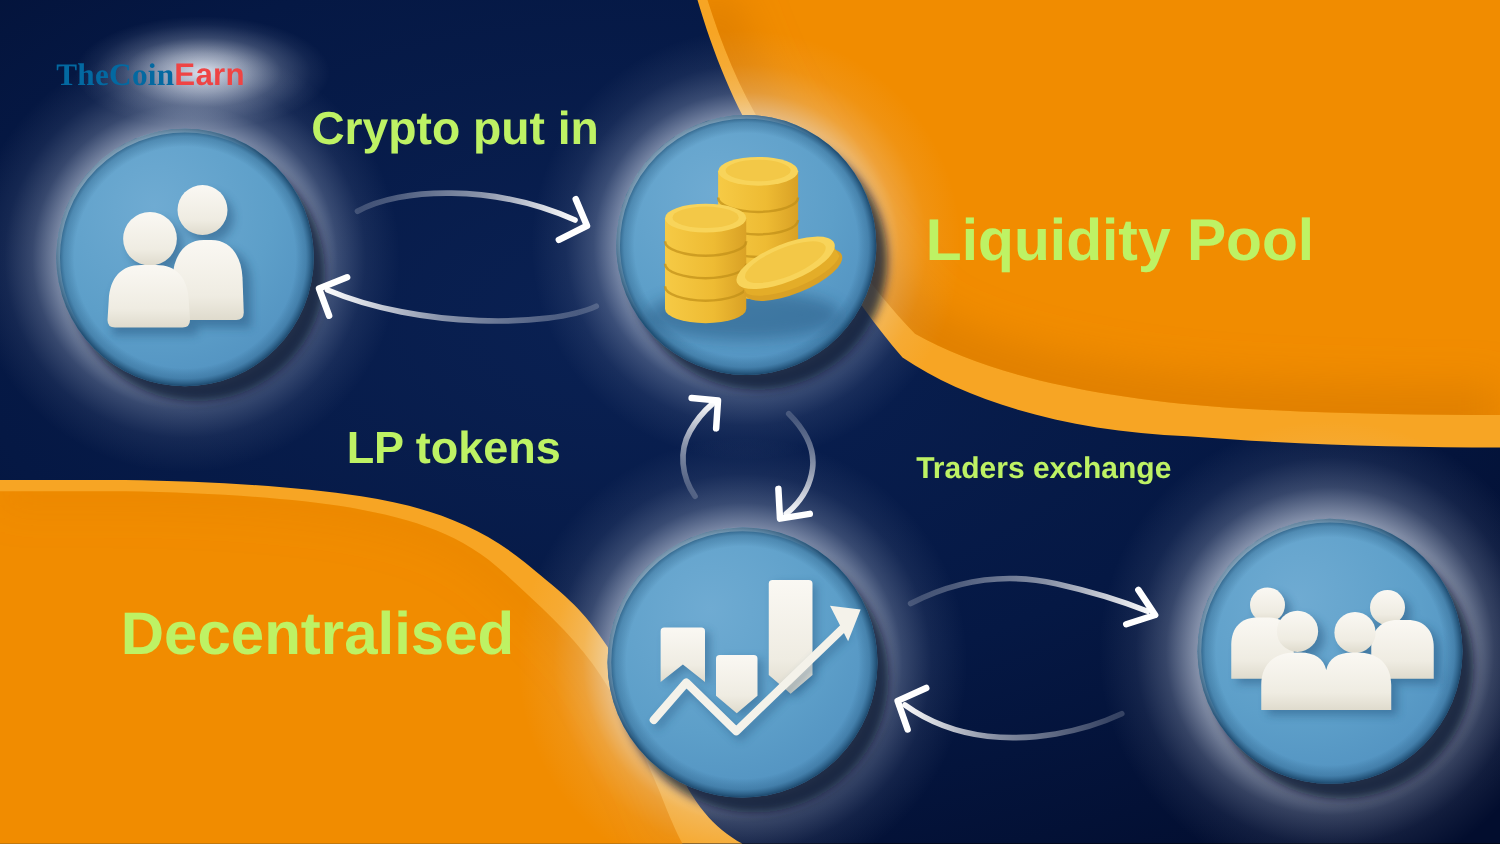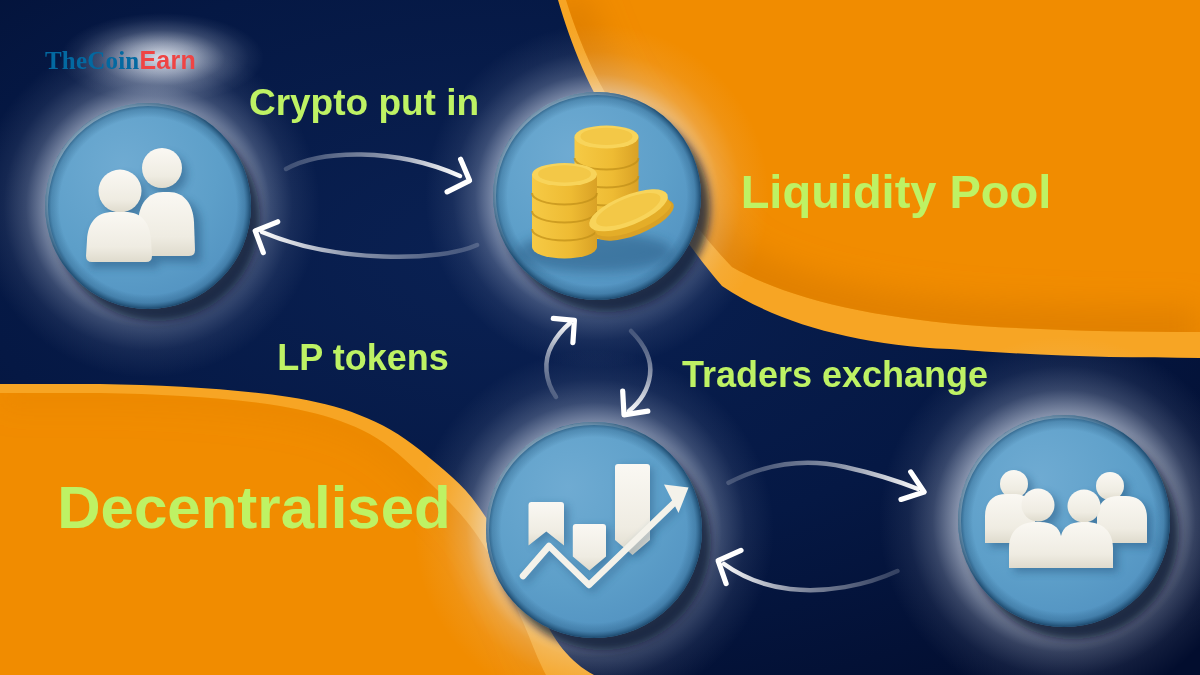--- a/index.html
+++ b/index.html
@@ -9,22 +9,22 @@
     -webkit-font-smoothing:antialiased;
   }
   .stage svg{position:absolute;left:0;top:0;}
   .label{position:absolute;color:#bef264;font-weight:700;text-align:center;line-height:1.17;white-space:nowrap;}
   .logo{position:absolute;left:45px;top:46px;font-size:25px;font-weight:700;letter-spacing:0.2px;}
   .logo .p1{color:#0369a1;font-family:Liberation Serif, serif;}
   .logo .p2{color:#ef4444;}
   .lbl-crypto{left:364px;top:81px;transform:translateX(-50%);font-size:37px;}
   .lbl-pool{left:896px;top:165px;transform:translateX(-50%);font-size:47px;}
   .lbl-lp{left:363px;top:289px;transform:translateX(-50%);font-size:36px;line-height:42px;margin-top:48px;}
-  .lbl-traders{left:835px;top:354px;transform:translateX(-50%);font-size:36px;line-height:42px;}
-  .lbl-dex{left:254px;top:481px;transform:translateX(-50%);font-size:60px;line-height:54px;}
+  .lbl-traders{left:835px;top:354px;transform:translateX(-50%);font-size:24px;line-height:42px;}
+  .lbl-dex{left:254px;top:481px;transform:translateX(-50%);font-size:48px;line-height:54px;}
 </style>
 </head>
 <body>
 
 <div class="stage">
 <svg width="1200" height="675" viewBox="0 0 1200 675">
   <defs>
     <radialGradient id="bgGrad" cx="42%" cy="38%" r="80%">
       <stop offset="0%" stop-color="#0a2153"></stop>
       <stop offset="55%" stop-color="#051844"></stop>

